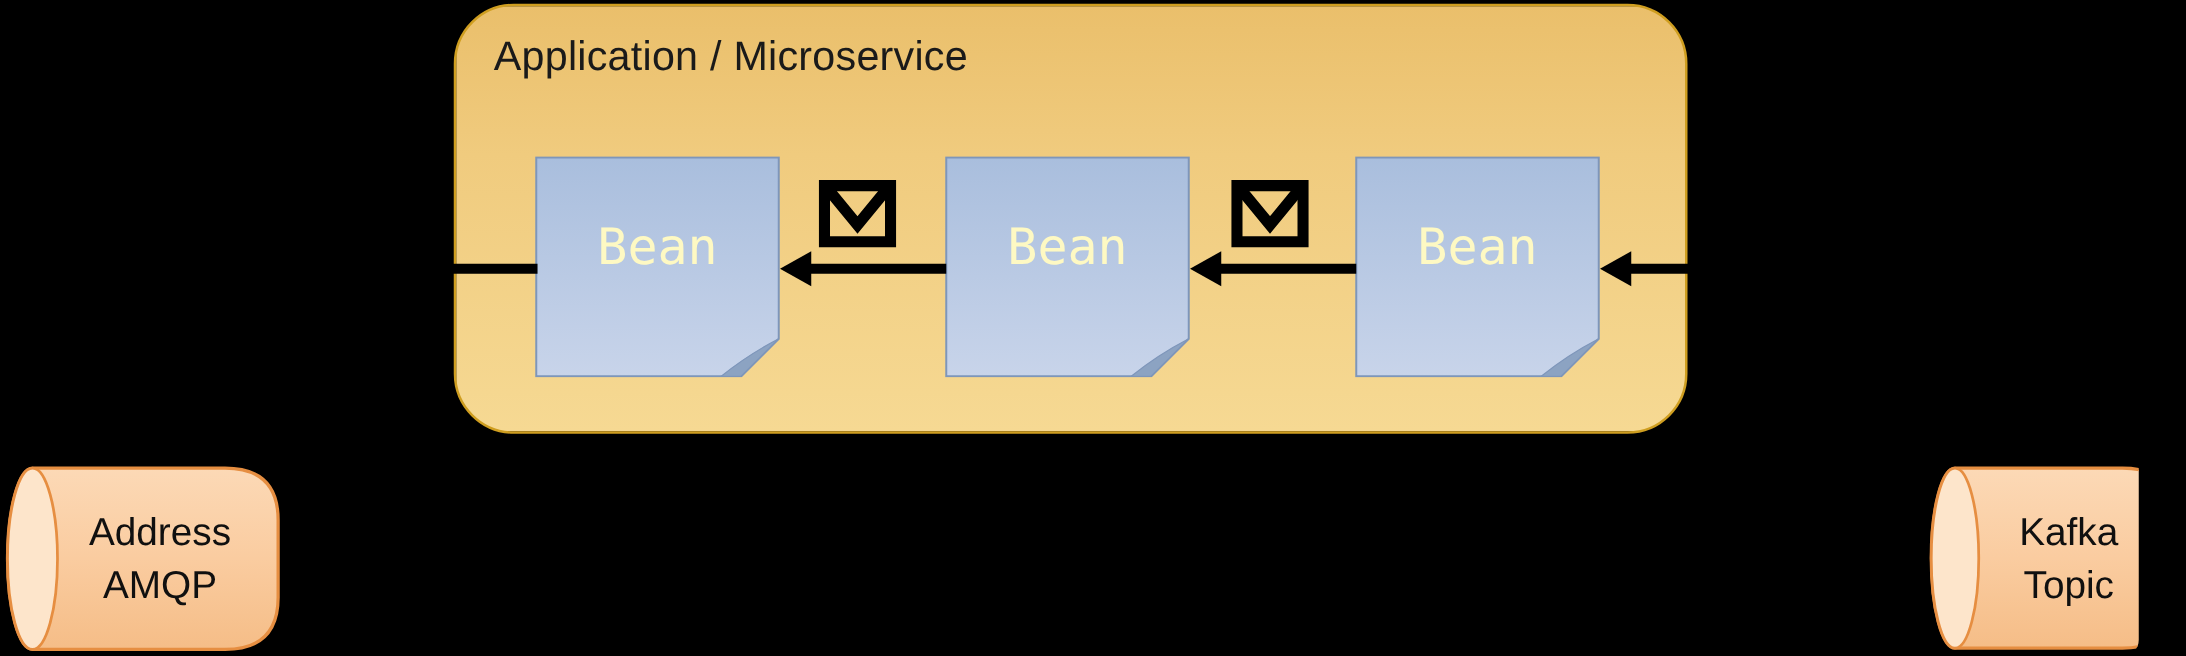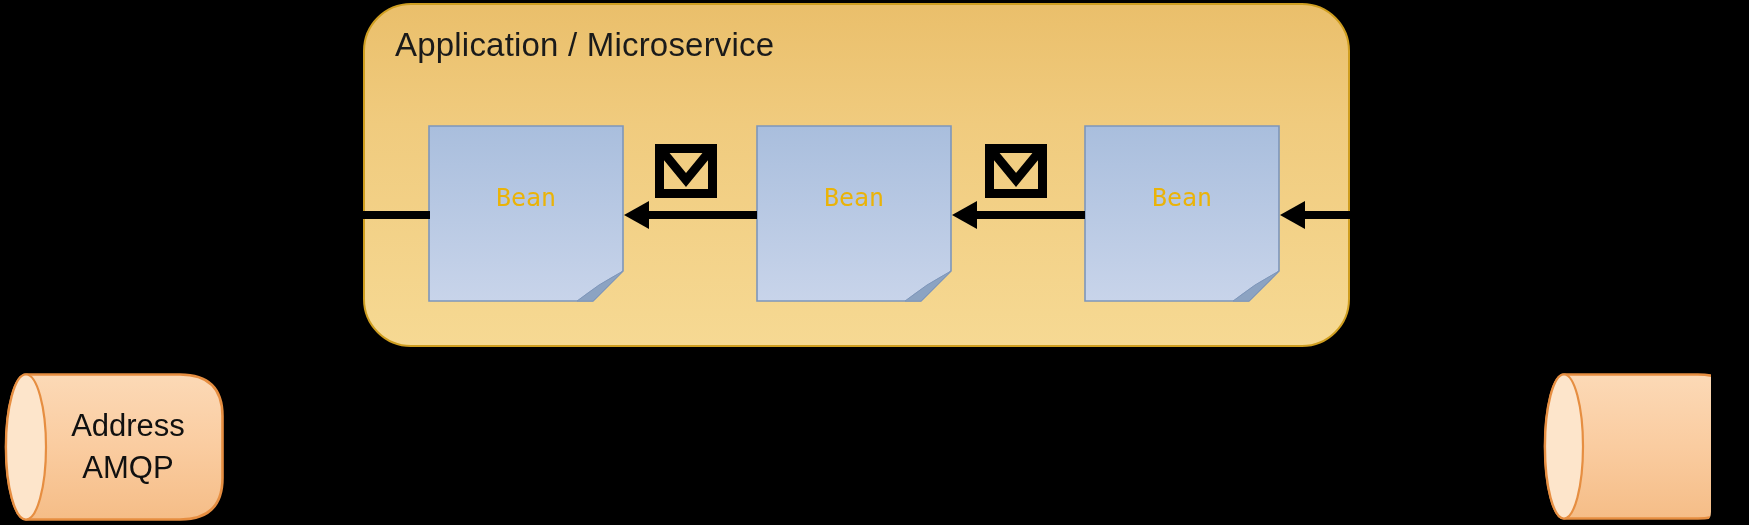--- a/index.html
+++ b/index.html
@@ -38,22 +38,22 @@
     top: 125px;
     width: 196px; height: 177px;
   }
   .bean svg { position: absolute; left: 0; top: 0; }
   .bean-label {
     position: absolute;
     left: 0; top: 0; width: 100%; height: 100%;
     display: flex; align-items: center; justify-content: center;
     transform: translateY(-16px);
     font-family: "DejaVu Sans Mono", "Liberation Mono", monospace;
-    font-size: 25px;
-    color: #eab308;
+    font-size: 40px;
+    color: #fef9c3;
   }
   .bean1 { left: 65px; }
   .bean2 { left: 393px; }
   .bean3 { left: 721px; }
 
   
   .arrow-line {
     position: absolute;
     top: 211px; height: 8px;
     background: #000;
@@ -172,15 +172,19 @@
       <span>Address</span>
       <span>AMQP</span>
     </div>
   </div>
 
   <div class="cyl cyl-kafka">
     <svg width="200" height="149" viewBox="0 0 200 149">
       <path d="M22,2.5 L156,2.5 Q197.5,2.5 197.5,43 L197.5,106 Q197.5,146.5 156,146.5 L22,146.5 A19,72 0 0 1 22,2.5 Z" fill="url(#cylGrad)" stroke="#e68e41" stroke-width="2.6"></path>
       <ellipse cx="22" cy="74.5" rx="19" ry="72" fill="#fde5cb" stroke="#e68e41" stroke-width="2.2"></ellipse>
     </svg>
+    <div class="cyl-label">
+      <span>Kafka</span>
+      <span>Topic</span>
+    </div>
   </div>
 
 </div>
 
 </body></html>

